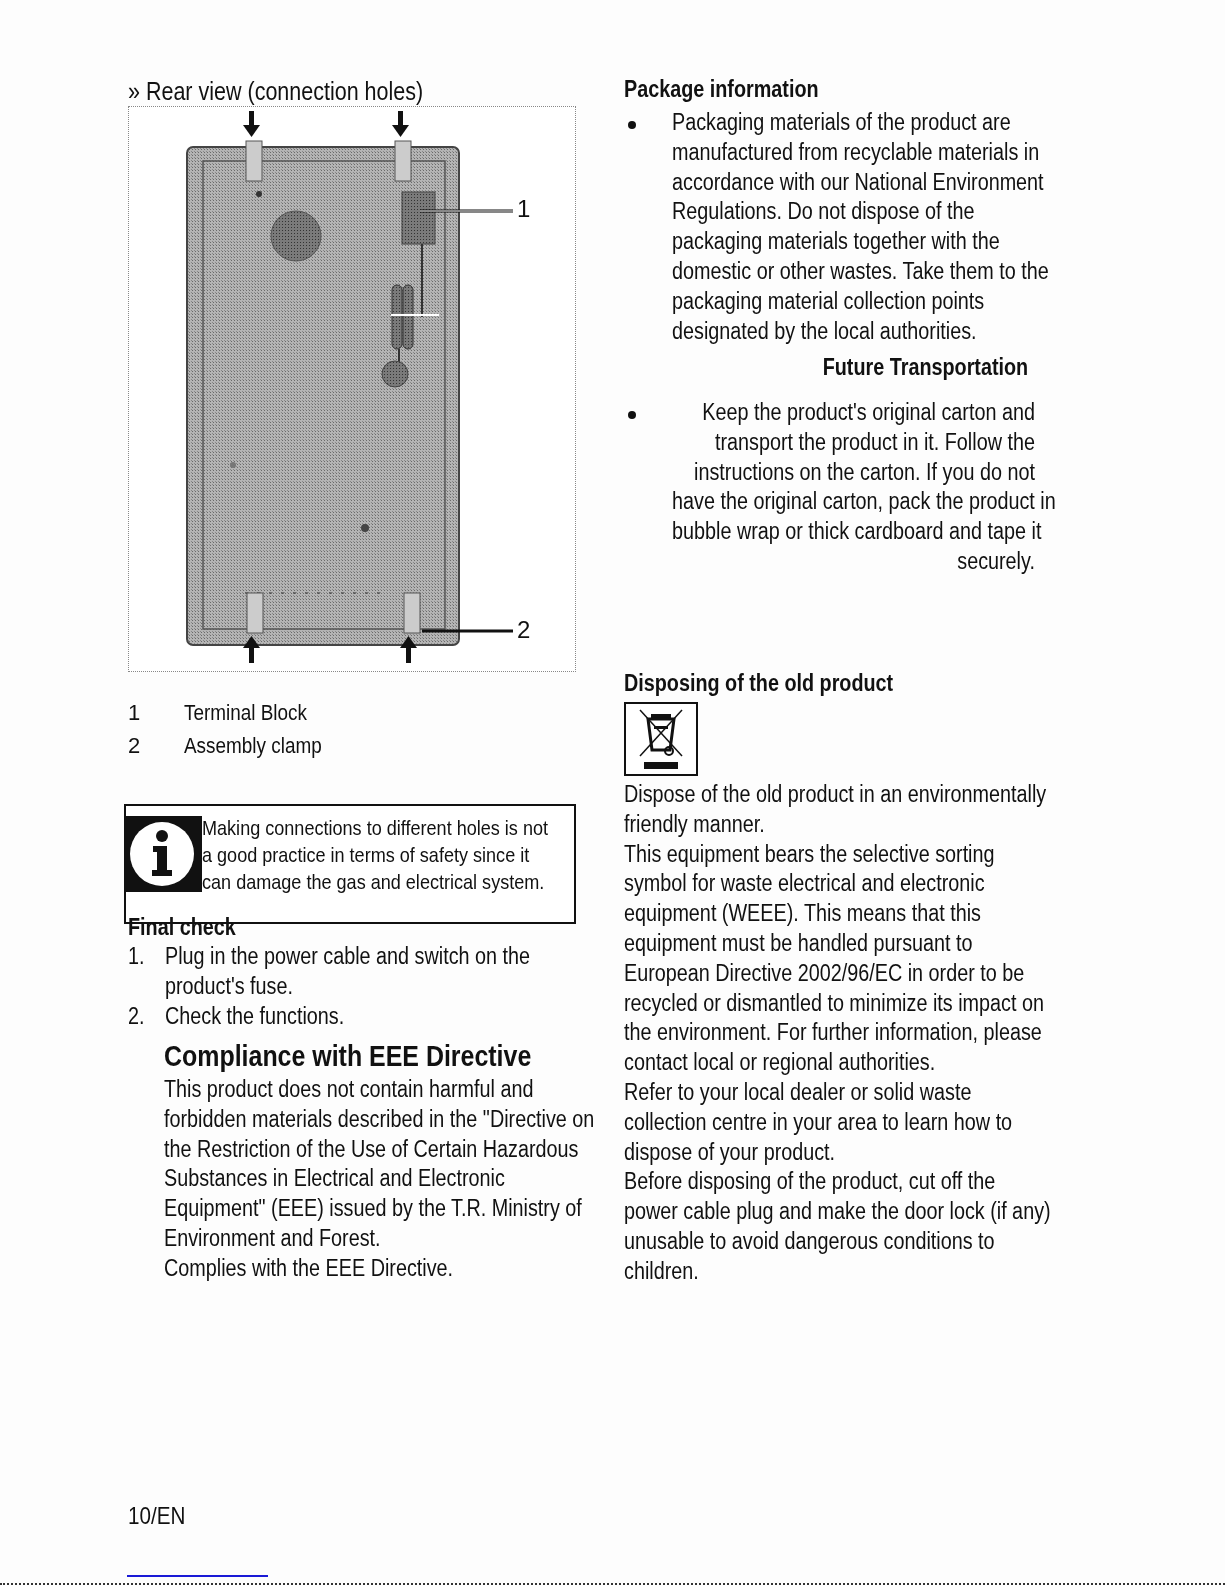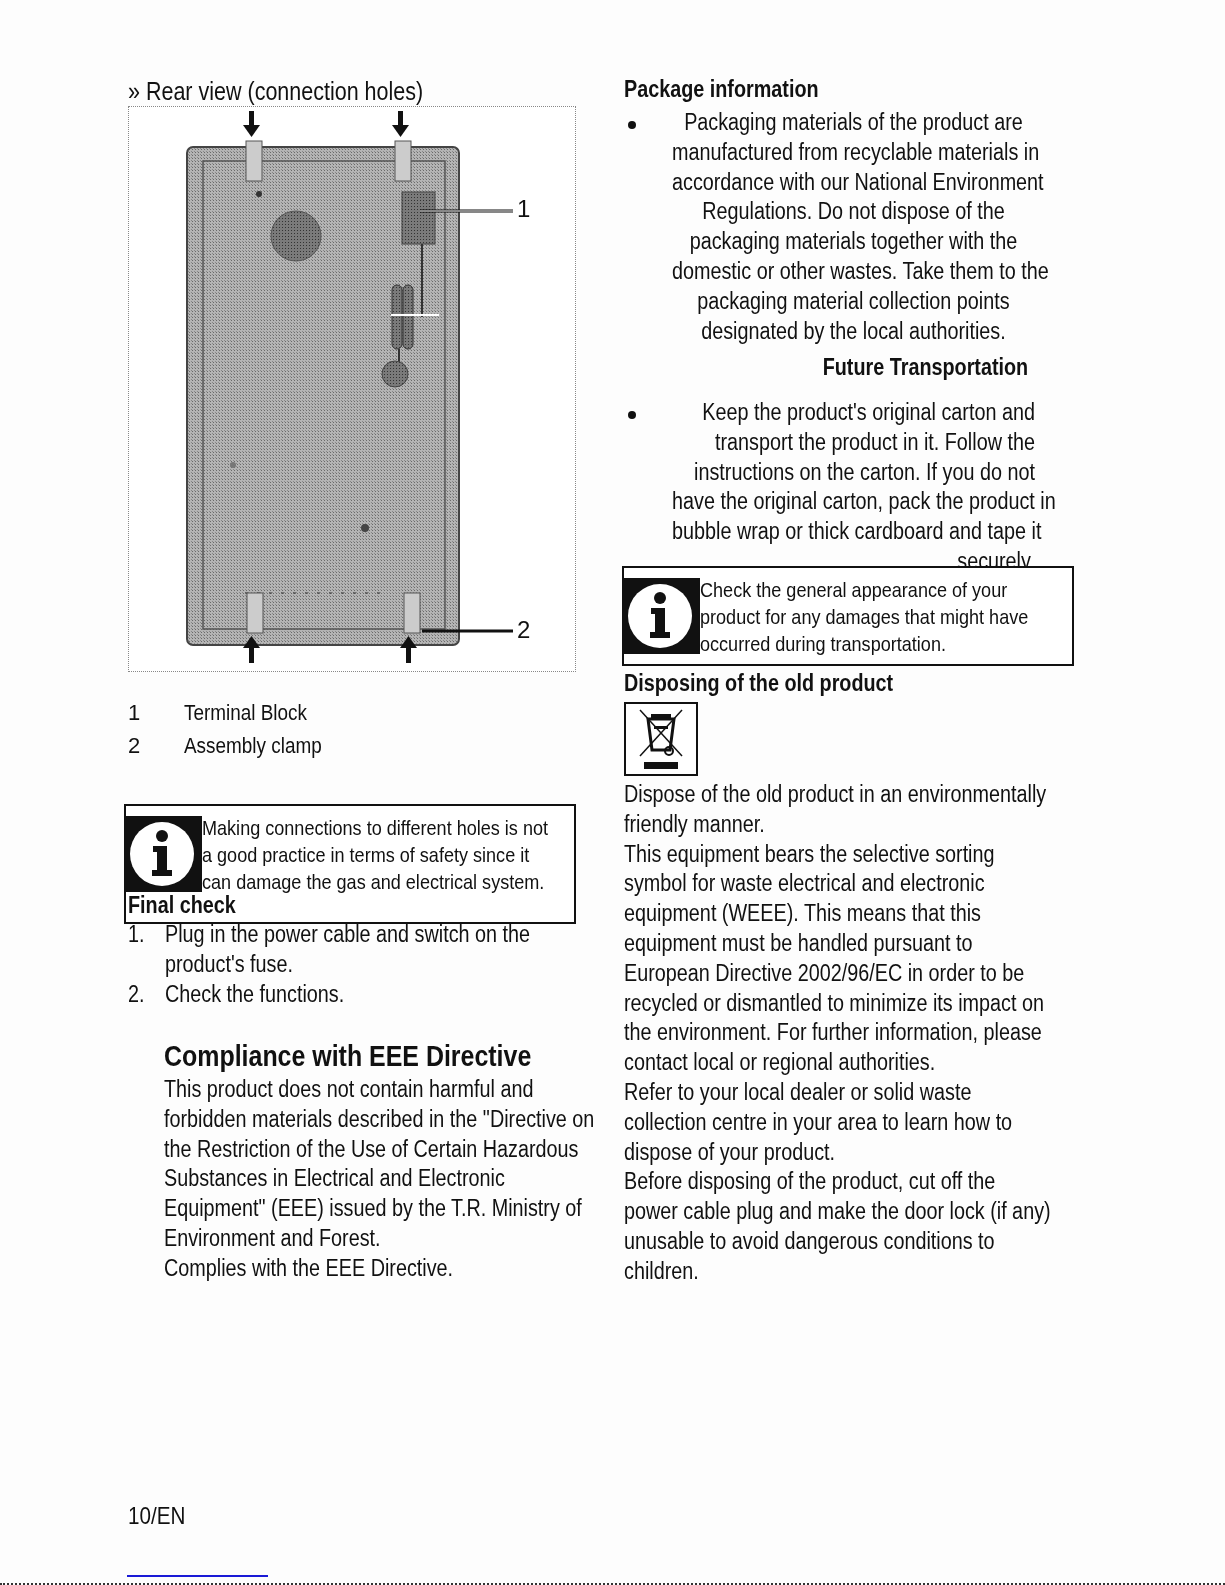--- a/index.html
+++ b/index.html
@@ -170,21 +170,21 @@
         <path d="M27 30 H41 V54 H46 V60 H26 V54 H31 V36 H27 Z" fill="#111"></path>
       </svg>
     </div>
     <div class="info-text">
       <div>Making connections to different holes is not</div>
       <div>a good practice in terms of safety since it</div>
       <div>can damage the gas and electrical system.</div>
     </div>
   </div>
 
-  <div style="position:absolute; top:816px; left:0;">
+  <div style="position:absolute; top:838px; left:0;">
     <p class="heading">Final check</p>
     <div class="body-line numbered">
       <span class="n">1.</span>
       <div class="t">Plug in the power cable and switch on the</div>
       <div class="t">product's fuse.</div>
     </div>
     <div class="body-line numbered">
       <span class="n">2.</span>
       <div class="t">Check the functions.</div>
     </div>
@@ -200,21 +200,21 @@
       <div>Equipment" (EEE) issued by the T.R. Ministry of</div>
       <div>Environment and Forest.</div>
       <div>Complies with the EEE Directive.</div>
     </div>
   </div>
 </div>
 
 <div class="col-right">
   <div>
     <p class="heading">Package information</p>
-    <div class="bullet-block" style="margin-top:4px;text-align:center;">
+    <div class="bullet-block" style="margin-top:4px;">
       <span class="bullet-dot"></span>
       <div class="body-line">
         <div>Packaging materials of the product are</div>
         <div>manufactured from recyclable materials in</div>
         <div>accordance with our National Environment</div>
         <div>Regulations. Do not dispose of the</div>
         <div>packaging materials together with the</div>
         <div>domestic or other wastes. Take them to the</div>
         <div>packaging material collection points</div>
         <div>designated by the local authorities.</div>
@@ -230,34 +230,20 @@
         <div>Keep the product's original carton and</div>
         <div>transport the product in it. Follow the</div>
         <div>instructions on the carton. If you do not</div>
         <div>have the original carton, pack the product in</div>
         <div>bubble wrap or thick cardboard and tape it</div>
         <div>securely.</div>
       </div>
     </div>
   </div>
 
-  <div class="info-box" style="left:-2px; top:492px; width:452px; height:100px;">
-    <div class="info-icon">
-      <svg width="76" height="76" viewBox="0 0 76 76">
-        <circle cx="36" cy="38" r="32" fill="#fff"></circle>
-        <circle cx="36" cy="20" r="6" fill="#111"></circle>
-        <path d="M27 30 H41 V54 H46 V60 H26 V54 H31 V36 H27 Z" fill="#111"></path>
-      </svg>
-    </div>
-    <div class="info-text">
-      <div>Check the general appearance of your</div>
-      <div>product for any damages that might have</div>
-      <div>occurred during transportation.</div>
-    </div>
-  </div>
 
   <div style="position:absolute; top:594px; left:0; width:470px;">
     <p class="heading">Disposing of the old product</p>
     <div class="weee-icon" style="margin-top:4px; margin-bottom:4px;">
       <svg width="70" height="70" viewBox="0 0 70 70">
         <rect x="25" y="10" width="20" height="4" fill="#111"></rect>
         <path d="M22 15 H48 L44 46 H26 Z" fill="none" stroke="#111" stroke-width="3"></path>
         <rect x="28" y="22" width="14" height="3" fill="#111"></rect>
         <circle cx="43" cy="47" r="4" fill="none" stroke="#111" stroke-width="2"></circle>
         <line x1="14" y1="6" x2="56" y2="52" stroke="#111" stroke-width="1.5"></line>

